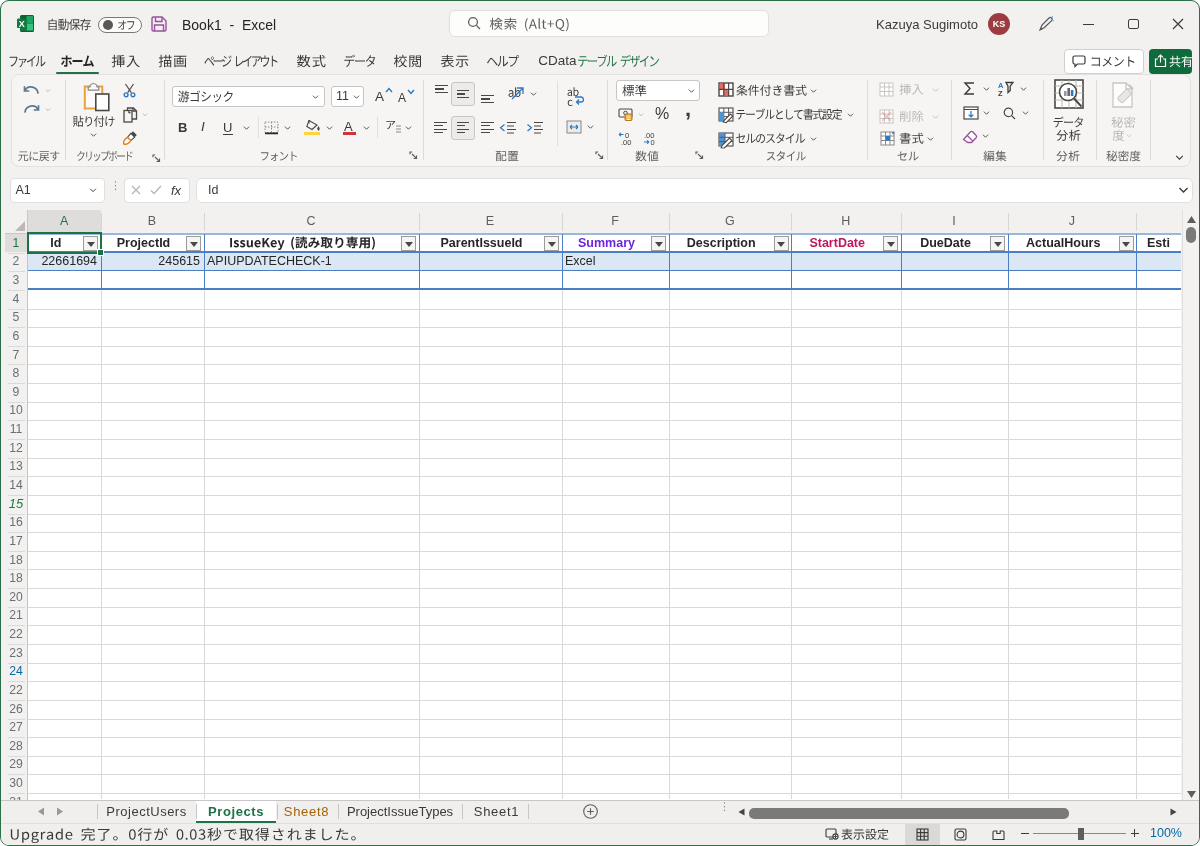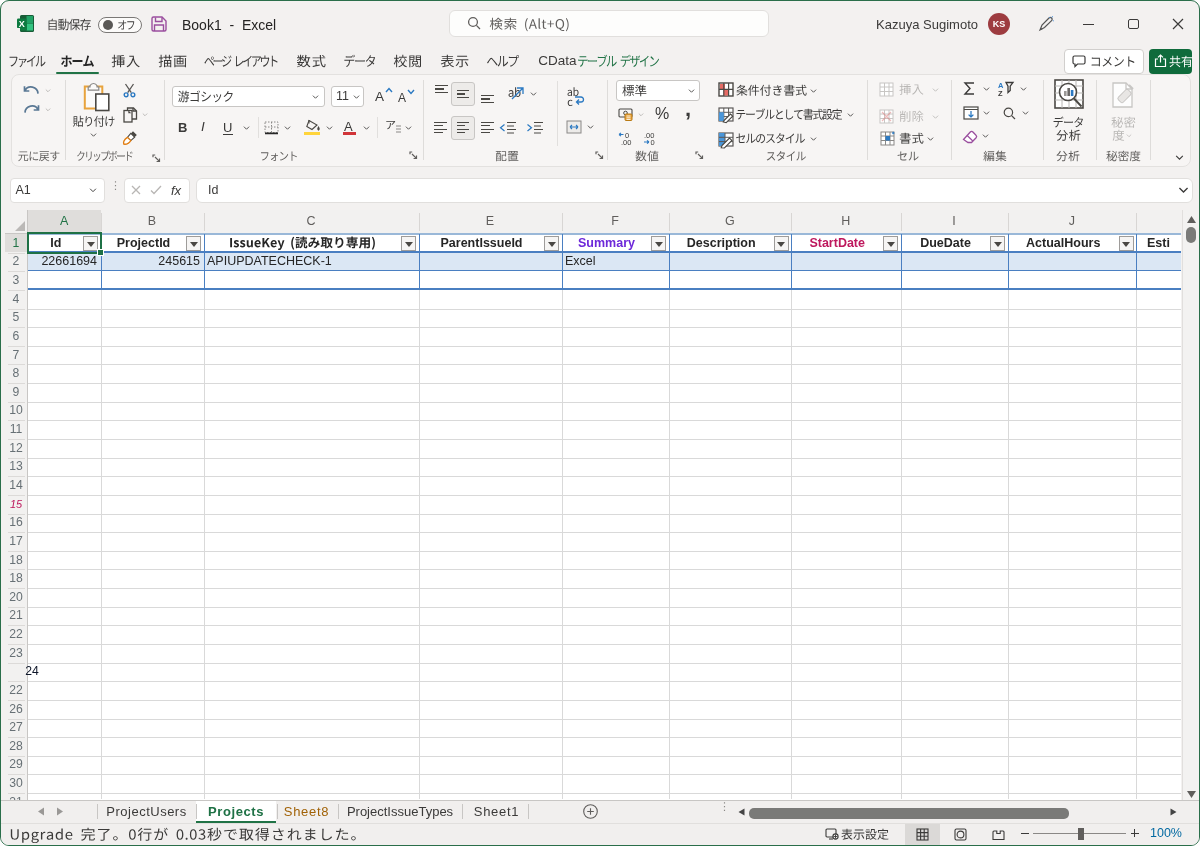--- a/index.html
+++ b/index.html
@@ -737,39 +737,39 @@
     <div class="ab t" style="font-size:12.2px;color:#677075;line-height:12.2px;top:403.4px;left:15.0px;transform:translateX(-50%);">10</div>
     <div class="ab" style="left:6.5px;top:400.7px;width:17.5px;height:1.0px;background:#dcdad8;"></div>
     <div class="ab t" style="font-size:12.2px;color:#677075;line-height:12.2px;top:422.0px;left:15.0px;transform:translateX(-50%);">11</div>
     <div class="ab" style="left:6.5px;top:419.3px;width:17.5px;height:1.0px;background:#dcdad8;"></div>
     <div class="ab t" style="font-size:12.2px;color:#677075;line-height:12.2px;top:440.7px;left:15.0px;transform:translateX(-50%);">12</div>
     <div class="ab" style="left:6.5px;top:438.0px;width:17.5px;height:1.0px;background:#dcdad8;"></div>
     <div class="ab t" style="font-size:12.2px;color:#677075;line-height:12.2px;top:459.3px;left:15.0px;transform:translateX(-50%);text-align:right;">13</div>
     <div class="ab" style="left:6.5px;top:456.6px;width:17.5px;height:1.0px;background:#dcdad8;"></div>
     <div class="ab t" style="font-size:12.2px;color:#677075;line-height:12.2px;top:477.9px;left:15.0px;transform:translateX(-50%);">14</div>
     <div class="ab" style="left:6.5px;top:475.2px;width:17.5px;height:1.0px;background:#dcdad8;"></div>
-    <div class="ab t" style="font-size:11px;color:#be185d;line-height:12.2px;top:496.6px;left:15.0px;transform:translateX(-50%);font-style:italic;">15</div>
+    <div class="ab t" style="font-size:13px;color:#15803d;line-height:12.2px;top:496.6px;left:15.0px;transform:translateX(-50%);font-style:italic;">15</div>
     <div class="ab" style="left:6.5px;top:493.9px;width:17.5px;height:1.0px;background:#dcdad8;"></div>
     <div class="ab t" style="font-size:12.2px;color:#677075;line-height:12.2px;top:515.2px;left:15.0px;transform:translateX(-50%);">16</div>
     <div class="ab" style="left:6.5px;top:512.5px;width:17.5px;height:1.0px;background:#dcdad8;"></div>
     <div class="ab t" style="font-size:12.2px;color:#677075;line-height:12.2px;top:533.8px;left:15.0px;transform:translateX(-50%);">17</div>
     <div class="ab" style="left:6.5px;top:531.1px;width:17.5px;height:1.0px;background:#dcdad8;"></div>
     <div class="ab t" style="font-size:12.2px;color:#677075;line-height:12.2px;top:552.5px;left:15.0px;transform:translateX(-50%);">18</div>
     <div class="ab" style="left:6.5px;top:549.8px;width:17.5px;height:1.0px;background:#dcdad8;"></div>
     <div class="ab t" style="font-size:12.2px;color:#677075;line-height:12.2px;top:571.1px;left:15.0px;transform:translateX(-50%);">18</div>
     <div class="ab" style="left:6.5px;top:568.4px;width:17.5px;height:1.0px;background:#dcdad8;"></div>
     <div class="ab t" style="font-size:12.2px;color:#677075;line-height:12.2px;top:589.7px;left:15.0px;transform:translateX(-50%);">20</div>
     <div class="ab" style="left:6.5px;top:587.0px;width:17.5px;height:1.0px;background:#dcdad8;"></div>
     <div class="ab t" style="font-size:12.2px;color:#677075;line-height:12.2px;top:608.4px;left:15.0px;transform:translateX(-50%);">21</div>
     <div class="ab" style="left:6.5px;top:605.7px;width:17.5px;height:1.0px;background:#dcdad8;"></div>
     <div class="ab t" style="font-size:12.2px;color:#677075;line-height:12.2px;top:627.0px;left:15.0px;transform:translateX(-50%);">22</div>
     <div class="ab" style="left:6.5px;top:624.3px;width:17.5px;height:1.0px;background:#dcdad8;"></div>
     <div class="ab t" style="font-size:12.2px;color:#677075;line-height:12.2px;top:645.6px;left:15.0px;transform:translateX(-50%);">23</div>
     <div class="ab" style="left:6.5px;top:642.9px;width:17.5px;height:1.0px;background:#dcdad8;"></div>
-    <div class="ab t" style="font-size:12.2px;color:#0f172a;line-height:12.2px;top:664.3px;left:15.0px;transform:translateX(-50%);margin-left:16px;">24</div>
+    <div class="ab t" style="font-size:12.2px;color:#0369a1;line-height:12.2px;top:664.3px;left:15.0px;transform:translateX(-50%);">24</div>
     <div class="ab" style="left:6.5px;top:661.6px;width:17.5px;height:1.0px;background:#dcdad8;"></div>
     <div class="ab t" style="font-size:12.2px;color:#677075;line-height:12.2px;top:682.9px;left:15.0px;transform:translateX(-50%);">22</div>
     <div class="ab" style="left:6.5px;top:680.2px;width:17.5px;height:1.0px;background:#dcdad8;"></div>
     <div class="ab t" style="font-size:12.2px;color:#677075;line-height:12.2px;top:701.5px;left:15.0px;transform:translateX(-50%);">26</div>
     <div class="ab" style="left:6.5px;top:698.8px;width:17.5px;height:1.0px;background:#dcdad8;"></div>
     <div class="ab t" style="font-size:12.2px;color:#677075;line-height:12.2px;top:720.2px;left:15.0px;transform:translateX(-50%);">27</div>
     <div class="ab" style="left:6.5px;top:717.5px;width:17.5px;height:1.0px;background:#dcdad8;"></div>
     <div class="ab t" style="font-size:12.2px;color:#677075;line-height:12.2px;top:738.8px;left:15.0px;transform:translateX(-50%);">28</div>
     <div class="ab" style="left:6.5px;top:736.1px;width:17.5px;height:1.0px;background:#dcdad8;"></div>
     <div class="ab t" style="font-size:12.2px;color:#677075;line-height:12.2px;top:757.4px;left:15.0px;transform:translateX(-50%);">29</div>

